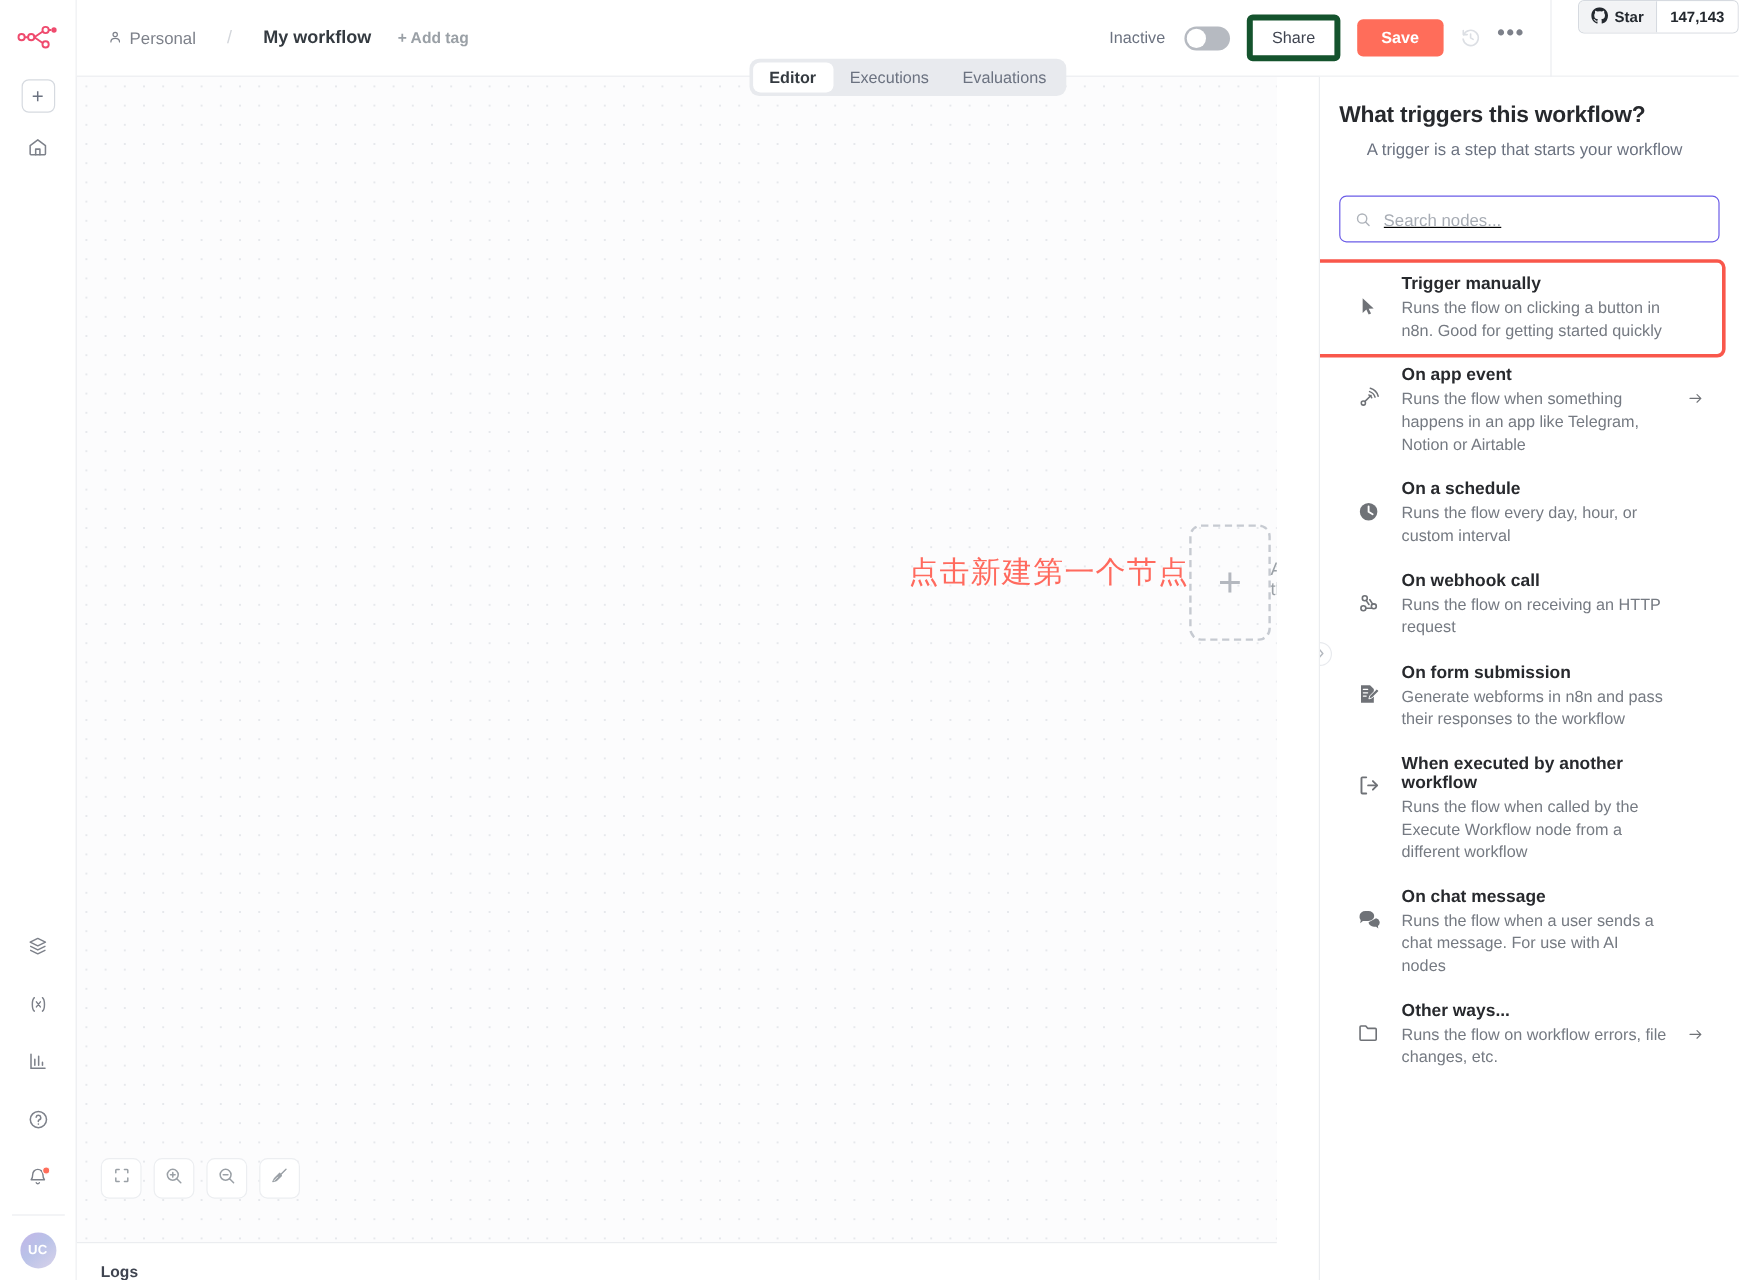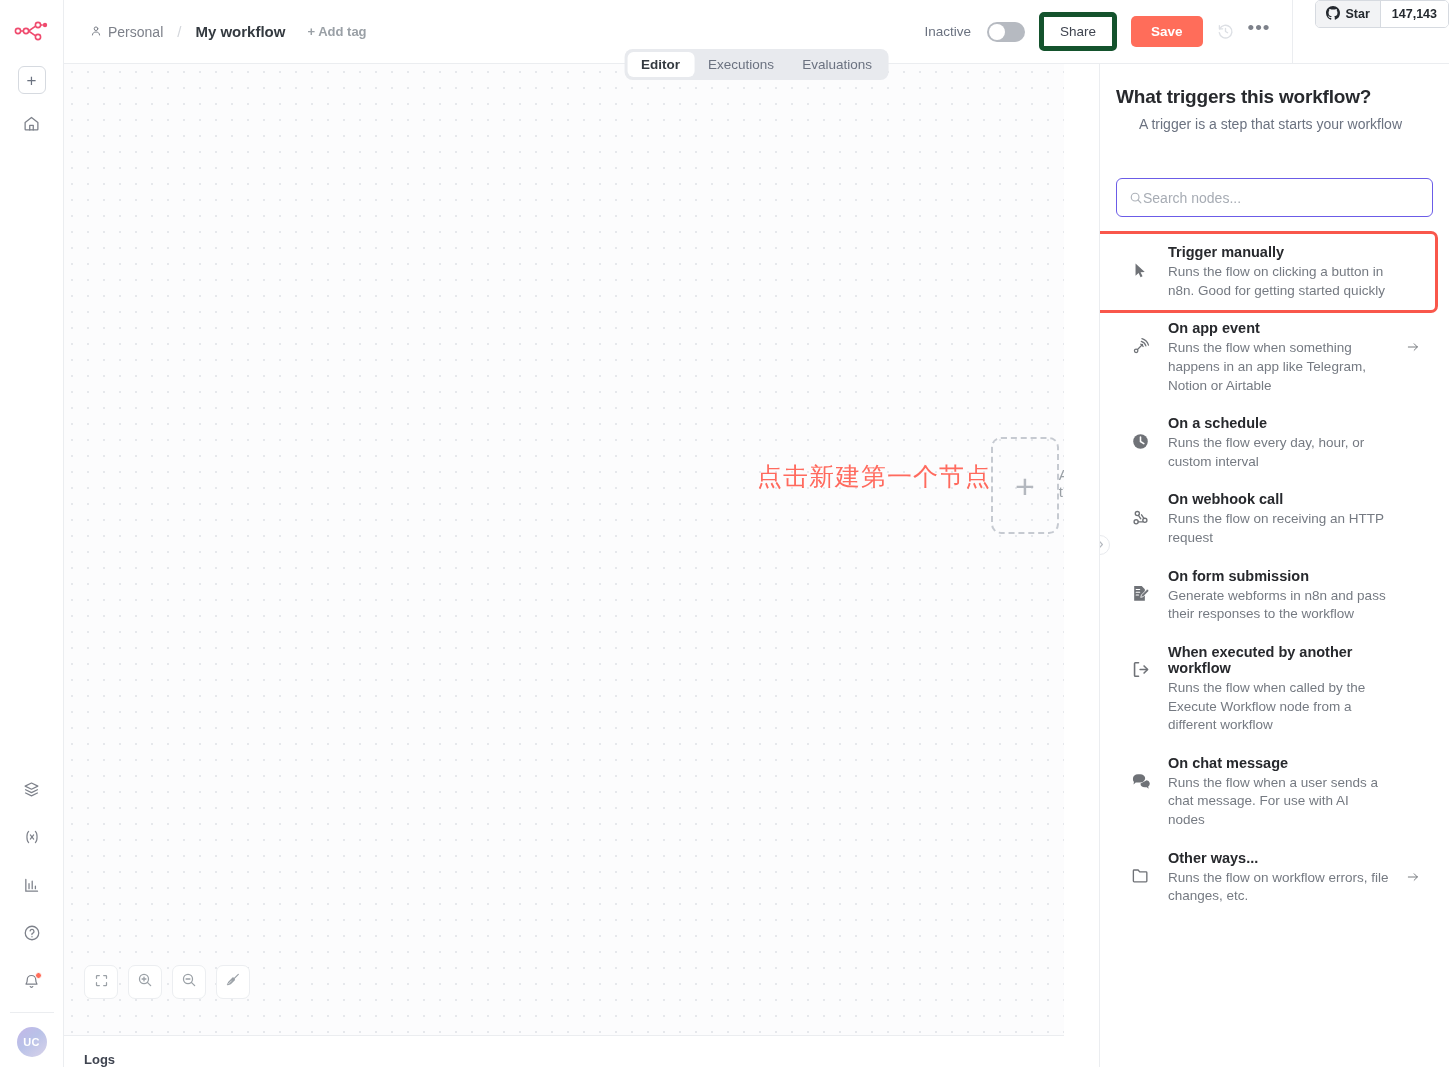--- a/index.html
+++ b/index.html
@@ -47,21 +47,21 @@
 
   
   .main { flex: 1 1 auto; position: relative; height: 1067px; }
 
   
   .header {
     position: absolute; top: 0; left: 0; right: 0; height: 64px;
     background: #ffffff; border-bottom: 1px solid #ebedf0;
     display: flex; align-items: center; padding: 0 0 0 26px; z-index: 6;
   }
-  .bc { display: flex; align-items: center; gap: 4px; }
+  .bc { display: flex; align-items: center; gap: 16px; }
   .bc-personal { display: flex; align-items: center; gap: 6px; color: #7d818a; font-size: 14px; }
   .bc-slash { color: #d3d6db; margin: 0 10px; font-size: 15px; }
   .bc-name { color: #343a40; font-size: 15px; font-weight: 600; }
   .add-tag { color: #9aa0a6; font-size: 13px; margin-left: 22px; font-weight: 600; }
 
   .header-right { margin-left: auto; display: flex; height: 100%; }
   .hr-group { display: flex; align-items: center; gap: 14px; padding-right: 22px; }
   .inactive-label { color: #6b7280; font-size: 13.5px; }
   .toggle {
     width: 38px; height: 20px; border-radius: 10px; background: #b6bac1;
@@ -168,24 +168,25 @@
 
   
   .panel {
     position: absolute; top: 64px; right: 0; width: 350px; bottom: 0;
     background: #ffffff; border-left: 1px solid #ebedf0;
     padding: 22px 16px 0 16px; overflow: hidden; z-index: 7;
   }
   .panel-title { font-size: 19px; color: #27292d; font-weight: bold; letter-spacing: -.2px; }
   .panel-sub { font-size: 14px; color: #6b7280; margin-top: 8px; margin-left: 23px; }
   .search-wrap {
-    margin-top: 46px; height: 39px;
+    margin-top: 31px; height: 39px;
     border: 1px solid #6b5ce7; border-radius: 6px;
-    display: flex; align-items: center; padding: 0 12px; 
+    display: flex; align-items: center; padding: 0 12px; gap: 10px;
     background: #fff;
+    text-decoration: underline;
   }
   .search-icon { color: #aeb3ba; display: flex; align-items: center; }
   .search-input {
     border: none; outline: none; flex: 1; font-size: 14px;
     color: #3f4450; font-family: inherit; background: transparent;
   }
   .search-input::placeholder { color: #a7acb4; }
 
   .node-list { margin-top: 17px; }
   .node-item {

